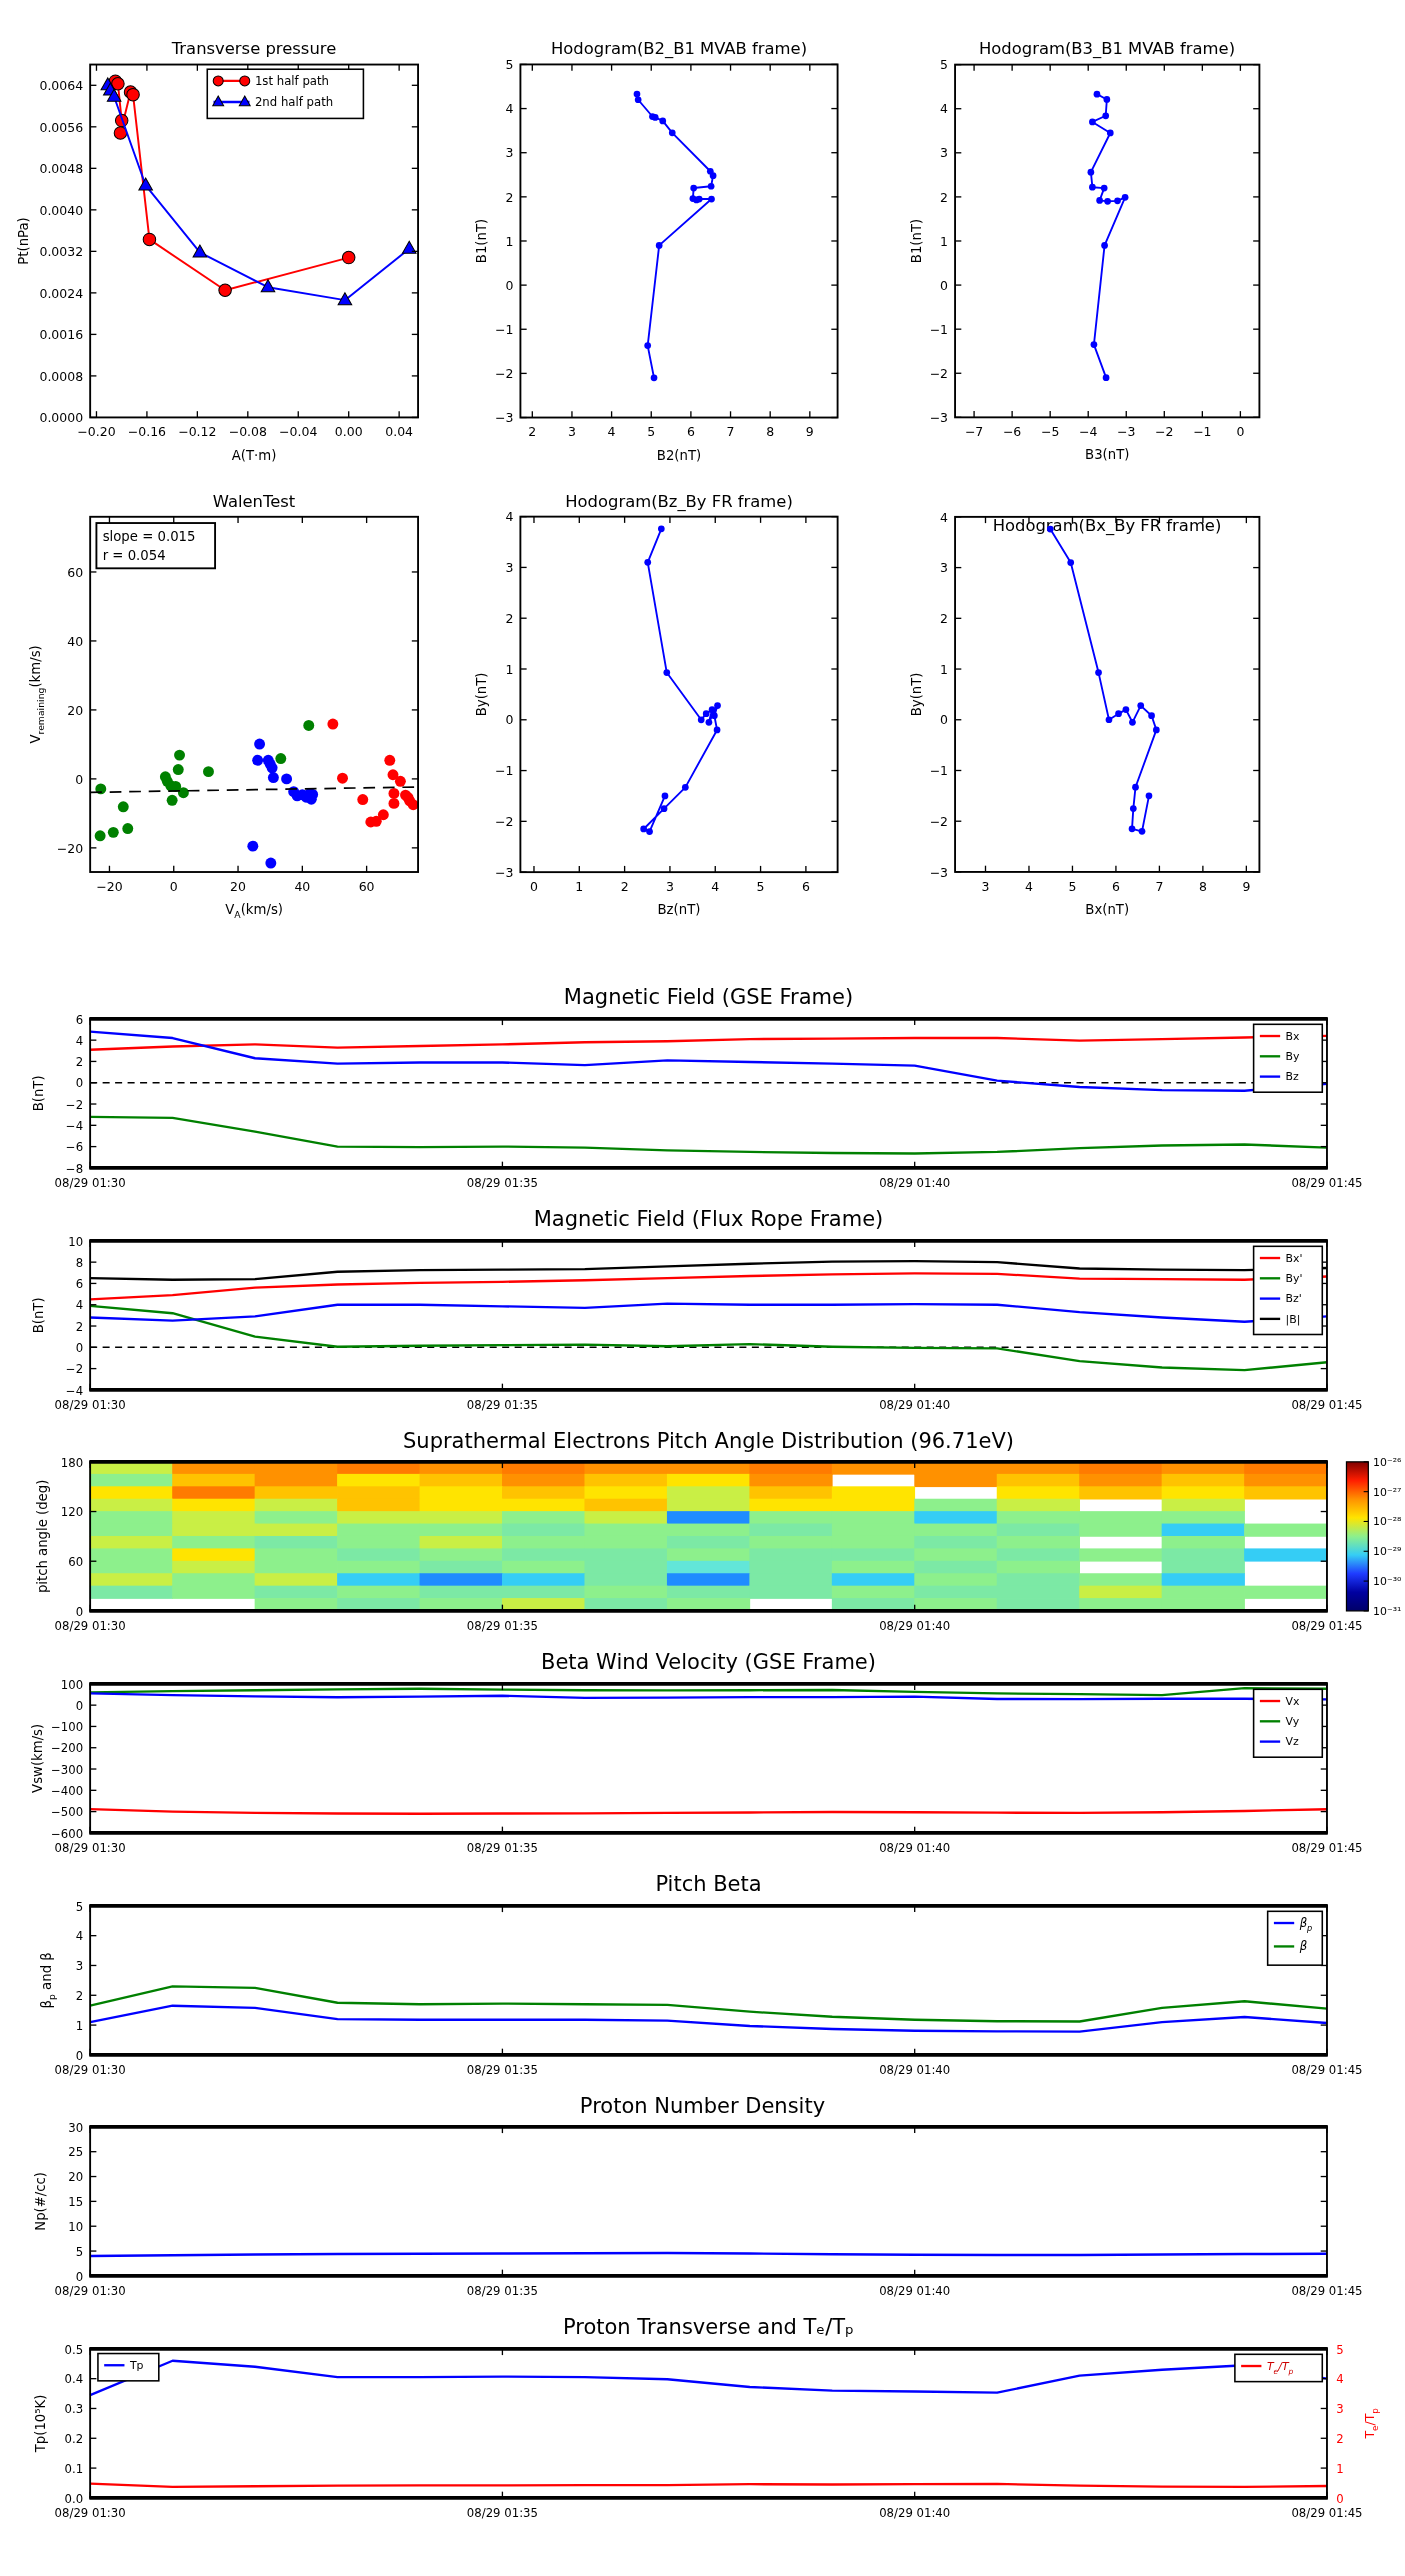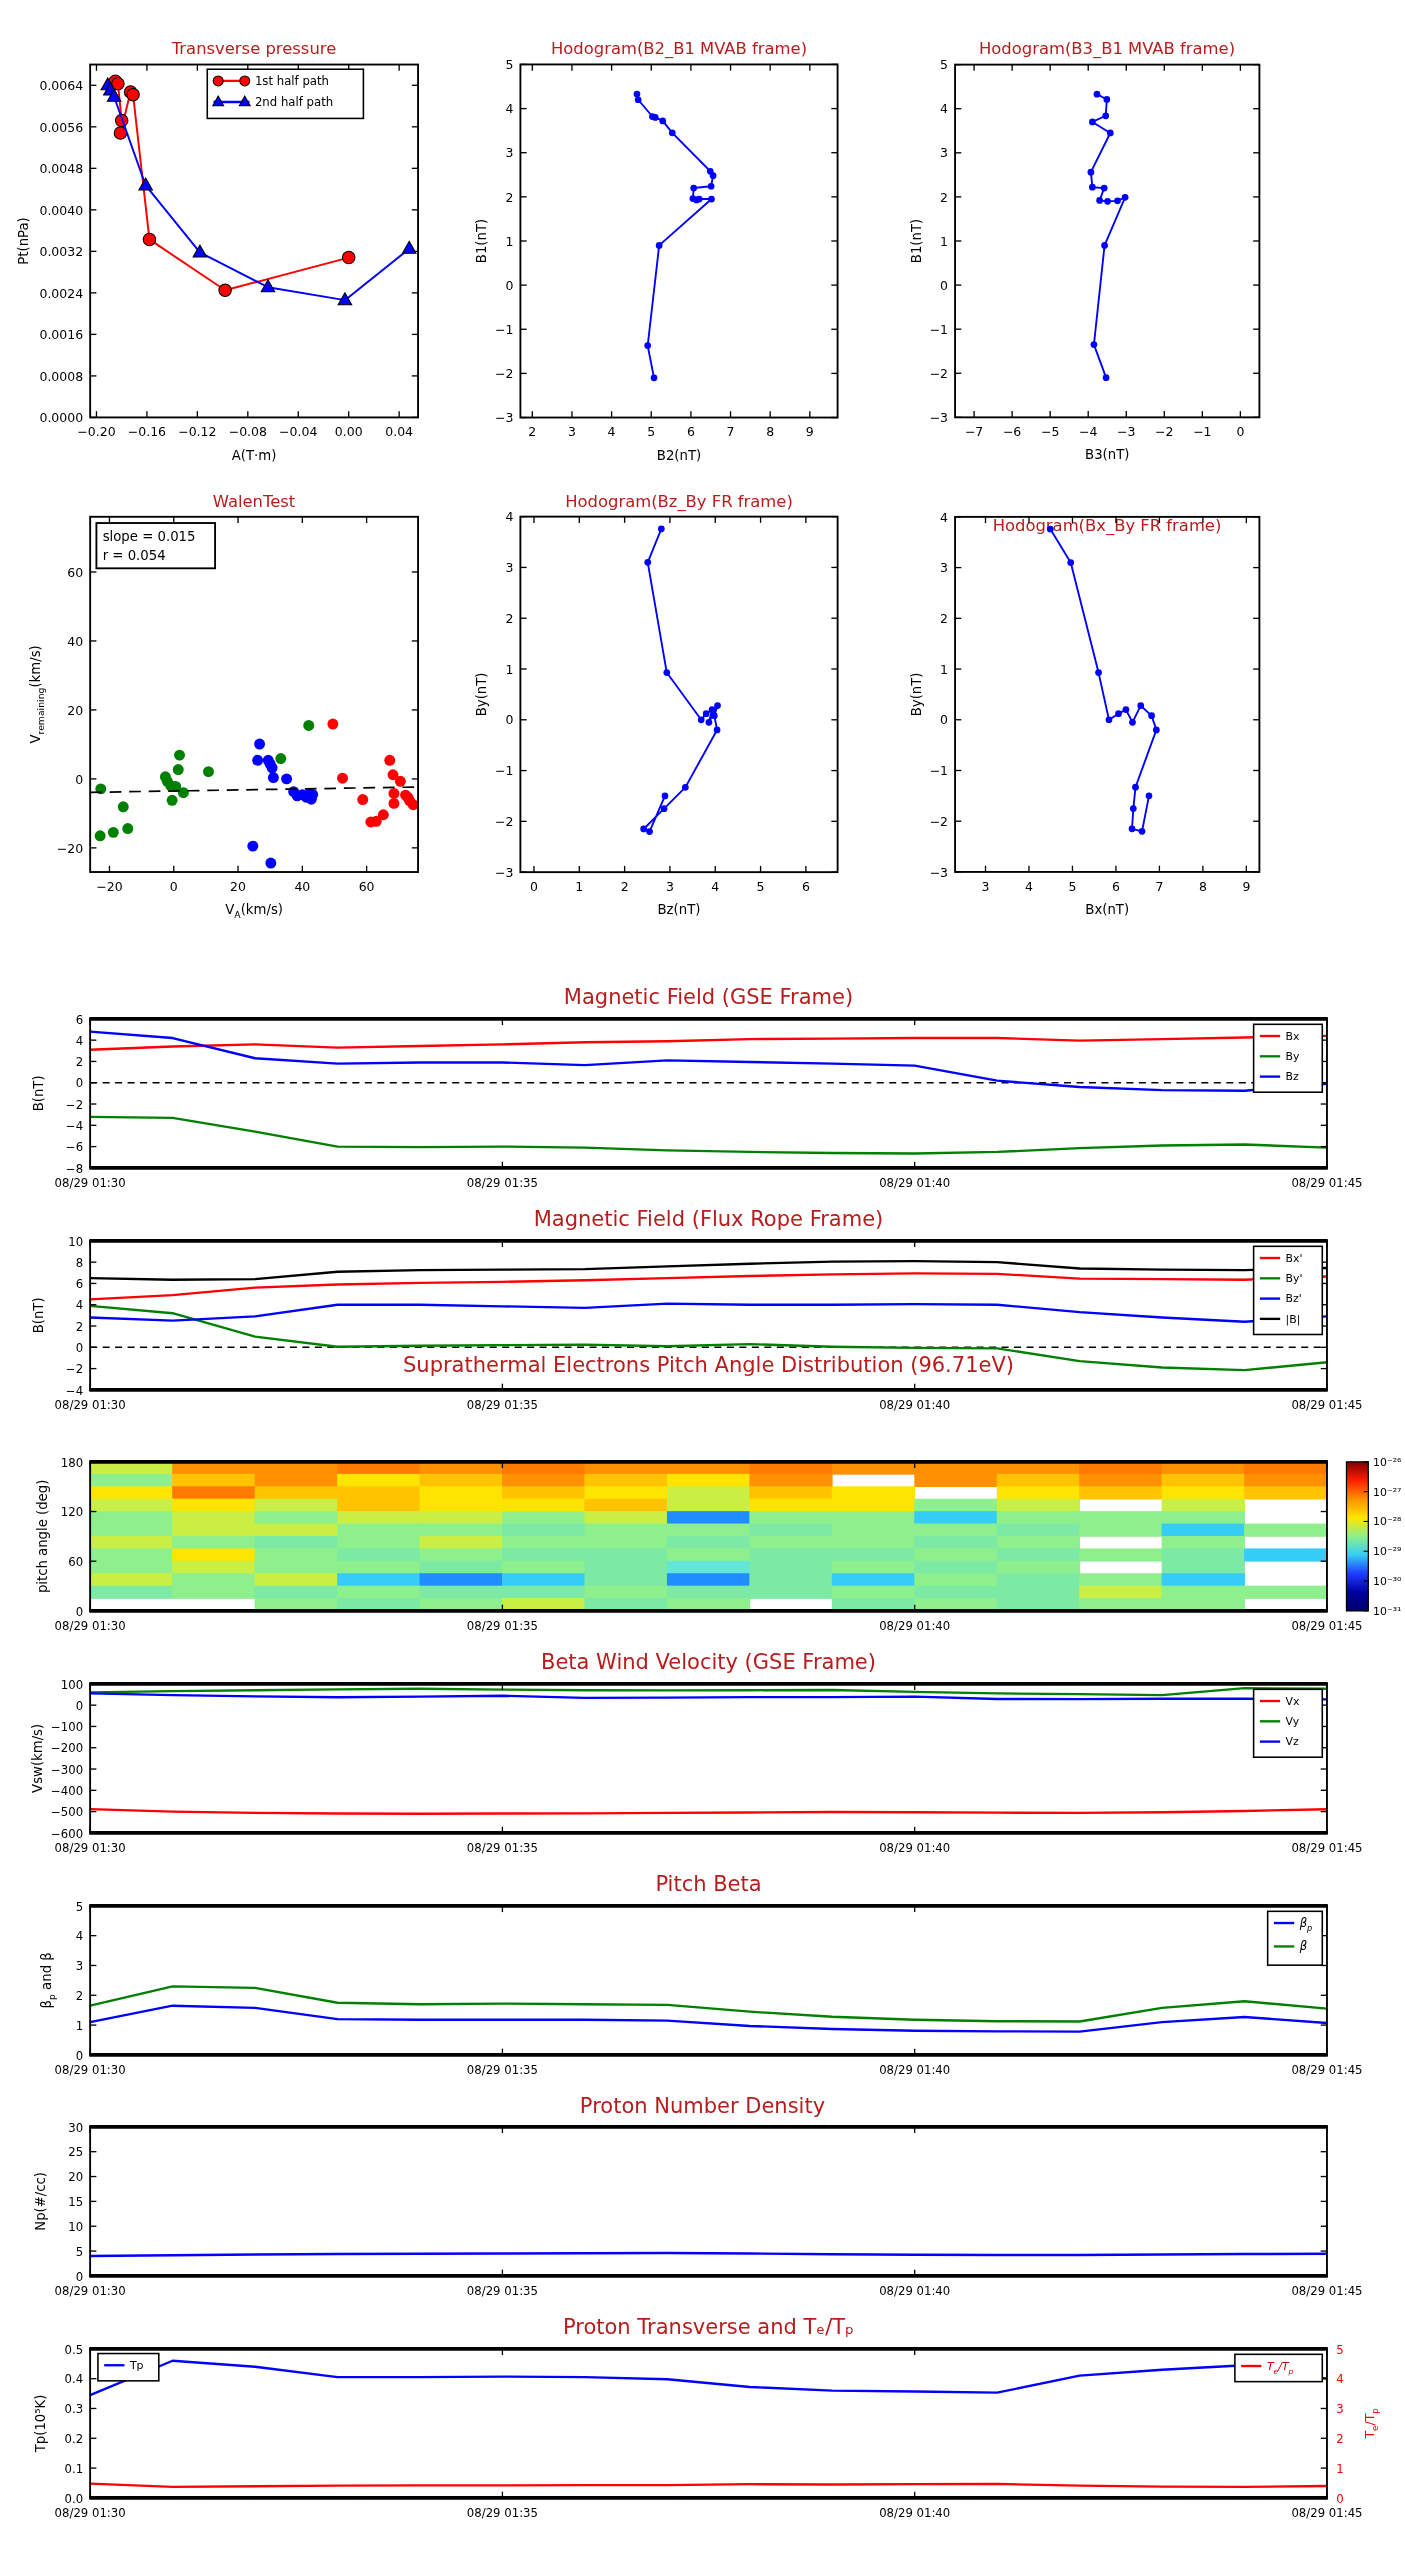--- a/index.html
+++ b/index.html
@@ -1,33 +1,33 @@
 <!DOCTYPE html>
 <html style="font-size:12.5px"><head>
 <meta charset="utf-8">
 <style>
   html,body{margin:0;padding:0;background:#ffffff;}
   body{width:1405px;height:2576px;position:relative;font-family:"DejaVu Sans",sans-serif;}
   .abs{position:absolute;}
-  .pt{position:absolute;text-align:center;color:#b91c1c;font-family:"DejaVu Sans",sans-serif;}
+  .pt{position:absolute;text-align:center;color:#000000;font-family:"DejaVu Sans",sans-serif;}
   .pt.big{font-size:16.4px;}
   .pt.pan{font-size:21px;}
 </style>
 </head>
 <body>
 
 <div class="pt big" style="left:98px;top:39px;width:312px">Transverse pressure</div>
 <div class="pt big" style="left:523px;top:39px;width:312px">Hodogram(B2_B1 MVAB frame)</div>
 <div class="pt big" style="left:951px;top:39px;width:312px">Hodogram(B3_B1 MVAB frame)</div>
 <div class="pt big" style="left:98px;top:492px;width:312px">WalenTest</div>
 <div class="pt big" style="left:523px;top:492px;width:312px">Hodogram(Bz_By FR frame)</div>
 <div class="pt big" style="left:951px;top:516px;width:312px">Hodogram(Bx_By FR frame)</div>
 <div class="pt pan" style="left:357px;top:985px;width:703px">Magnetic Field (GSE Frame)</div>
 <div class="pt pan" style="left:357px;top:1207px;width:703px">Magnetic Field (Flux Rope Frame)</div>
-<div class="pt pan" style="left:318px;top:1353px;width:781px">Suprathermal Electrons Pitch Angle Distribution (96.71eV)</div>
+<div class="pt pan" style="left:318px;top:1429px;width:781px">Suprathermal Electrons Pitch Angle Distribution (96.71eV)</div>
 <div class="pt pan" style="left:357px;top:1650px;width:703px">Beta Wind Velocity (GSE Frame)</div>
 <div class="pt pan" style="left:357px;top:1872px;width:703px">Pitch Beta</div>
 <div class="pt pan" style="left:351px;top:2094px;width:703px">Proton Number Density</div>
 <div class="pt pan" style="left:357px;top:2315px;width:703px">Proton Transverse and Tₑ/Tₚ</div>
 
 <svg class="abs" style="left:15.6px;top:15.6px" width="445" height="457" viewBox="0 0 570 585">
     <polyline points="127.30769230769229,83.2705882352941 130.53846153846152,86.5941176470588 135.38461538461536,133.7882352941176 133.76923076923077,149.74117647058824 146.69230769230768,97.22941176470584 149.92307692307688,100.55294117647054 170.9230769230769,286.00588235294117 267.8461538461538,351.1470588235294 426.15384615384613,309.2705882352941" fill="none" stroke="#ff0000" stroke-width="2.5" stroke-linejoin="round"></polyline>
     <circle cx="127.30769230769229" cy="83.2705882352941" r="8" fill="#ff0000" stroke="#000" stroke-width="1.3"></circle>
     <circle cx="130.53846153846152" cy="86.5941176470588" r="8" fill="#ff0000" stroke="#000" stroke-width="1.3"></circle>
     <circle cx="135.38461538461536" cy="133.7882352941176" r="8" fill="#ff0000" stroke="#000" stroke-width="1.3"></circle>

